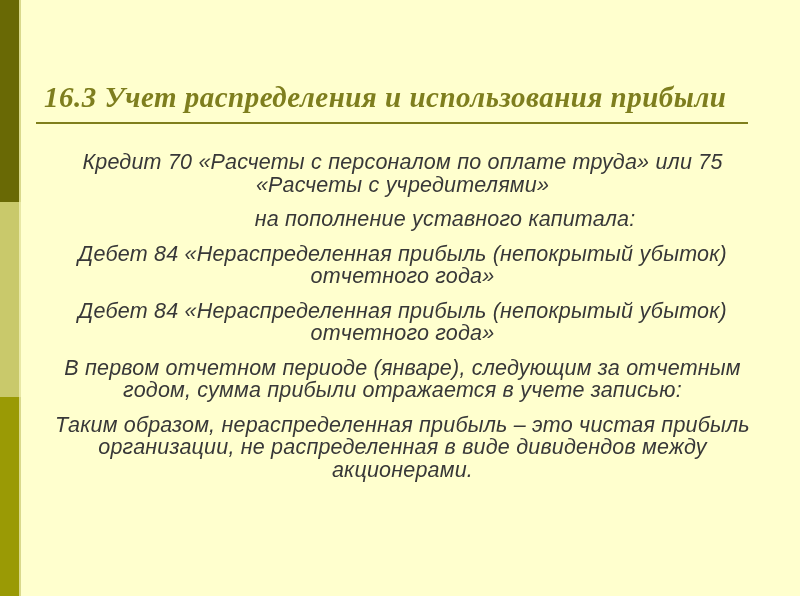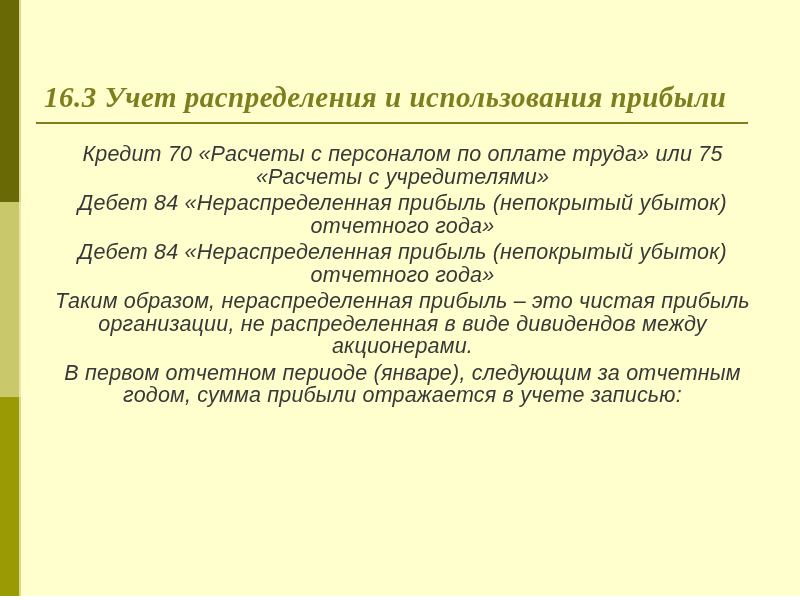--- a/index.html
+++ b/index.html
@@ -74,21 +74,21 @@
     top: 139px;
     width: 745px;
     text-align: center;
     font-style: italic;
     font-size: 21.5px;
     line-height: 22.5px;
     letter-spacing: 0.2px;
     color: #383838;
   }
   .body-text p {
-    margin: 4px;
+    margin: 12px;
     white-space: pre-line;
   }
   .body-text p.indent {
     padding-left: 85px;
   }
   .bottom-strip {
     position: absolute;
     left: 0;
     top: 596px;
     width: 800px;
@@ -107,26 +107,27 @@
     <div class="seg seg-olive"></div>
   </div>
 
   <h1 class="title">16.3 Учет распределения и использования прибыли</h1>
 
   <div class="title-rule"></div>
 
   <div class="body-text">
     <p>Кредит 70 «Расчеты с персоналом по оплате труда» или 75
 «Расчеты с учредителями»</p>
+    <p class="indent">на пополнение уставного капитала:</p>
     <p>Дебет 84 «Нераспределенная прибыль (непокрытый убыток)
 отчетного года»</p>
     <p>Дебет 84 «Нераспределенная прибыль (непокрытый убыток)
 отчетного года»</p>
+    <p>В первом отчетном периоде (январе), следующим за отчетным
+годом, сумма прибыли отражается в учете записью:</p>
     <p>Таким образом, нераспределенная прибыль – это чистая прибыль
 организации, не распределенная в виде дивидендов между
 акционерами.</p>
-    <p>В первом отчетном периоде (январе), следующим за отчетным
-годом, сумма прибыли отражается в учете записью:</p>
   </div>
 
   <div class="bottom-strip"></div>
 
 </div>
 
 </body></html>

